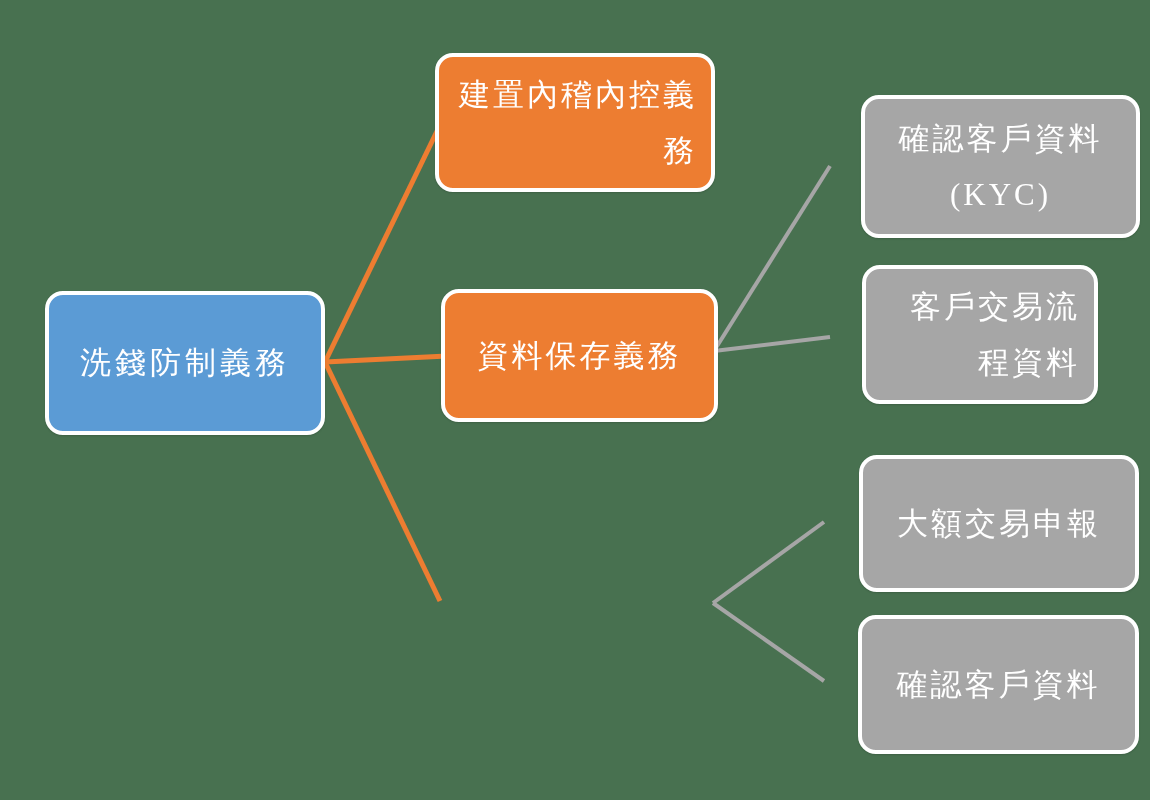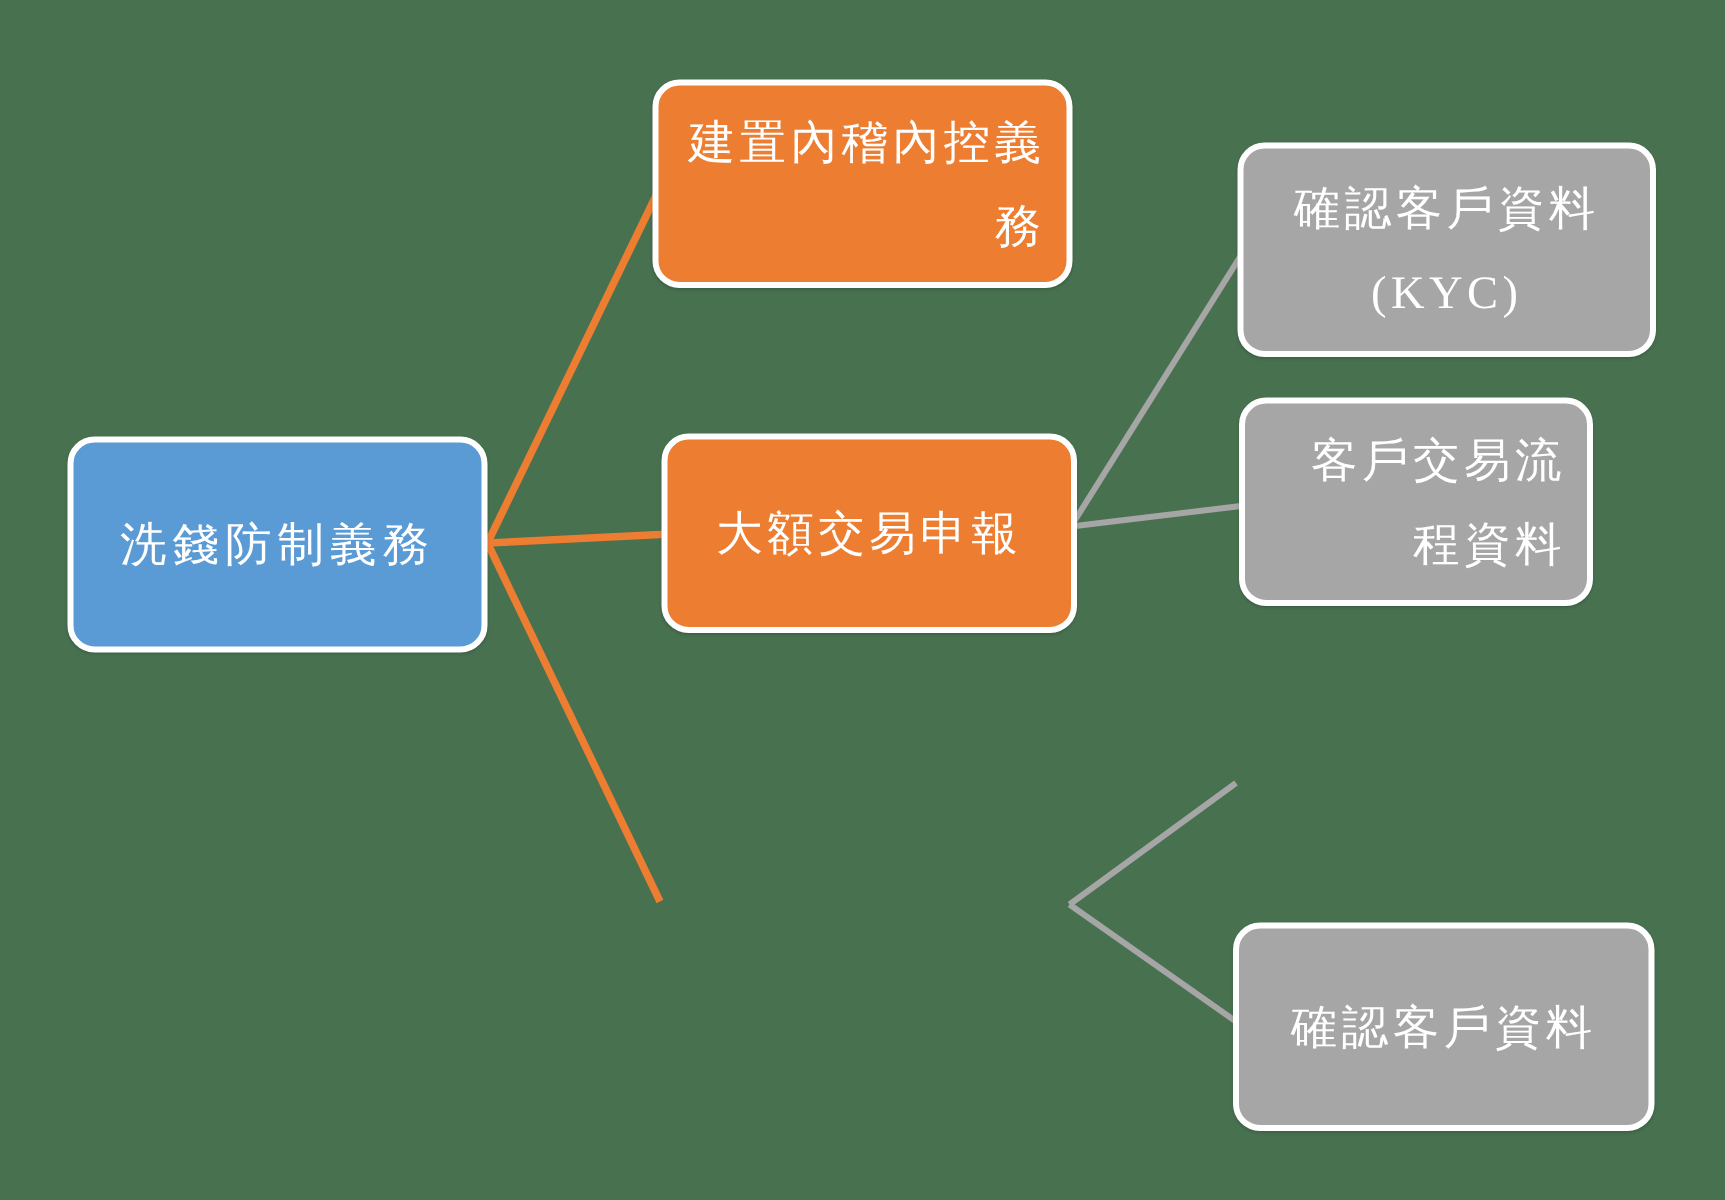--- a/index.html
+++ b/index.html
@@ -43,21 +43,21 @@
     justify-content: center;
     text-align: center;
     font-size: 31px;
     letter-spacing: 3px;
     line-height: 56px;
     padding: 0 14px;
     box-shadow: 0 1px 2px rgba(0,0,0,0.15);
   }
   .node-root   { background: var(--root-fill);   left: 45px;  top: 291px; width: 280px; height: 144px; letter-spacing: 4px; }
   .node-branch { background: var(--branch-fill); }
-  .node-leaf   { background: var(--leaf-fill); }
+  .node-leaf   { background: var(--leaf-fill); margin-left: 36px; }
   .branch-0 { left: 435px; top: 53px;  width: 280px; height: 139px; }
   .branch-1 { left: 441px; top: 289px; width: 277px; height: 133px; }
   .branch-2 { left: 435px; top: 536px; width: 280px; height: 135px; }
   .leaf-0 { left: 825px; top: 95px;  width: 279px; height: 143px; }
   .leaf-1 { left: 826px; top: 265px; width: 236px; height: 139px; }
   .leaf-2 { left: 823px; top: 455px; width: 280px; height: 137px; }
   .leaf-3 { left: 822px; top: 615px; width: 281px; height: 139px; }
   .node-label { display: inline; text-align: right; }
   .node-sublabel { display: block; text-align: right; }
 </style>
@@ -78,31 +78,34 @@
 
   <div class="node node-root">
     <span class="node-label">洗錢防制義務</span>
   </div>
 
   <div class="node node-branch branch-0">
     <span class="node-label">建置內稽內控義務</span>
   </div>
 
   <div class="node node-branch branch-1">
-    <span class="node-label">大額交易申報</span>
+    <span class="node-label">資料保存義務</span>
   </div>
 
 
   <div class="node node-leaf leaf-0">
     <span class="node-label">確認客戶資料</span>
     <span class="node-sublabel">(KYC)</span>
   </div>
 
   <div class="node node-leaf leaf-1">
     <span class="node-label">客戶交易流程資料</span>
   </div>
 
+  <div class="node node-leaf leaf-2">
+    <span class="node-label">大額交易申報</span>
+  </div>
 
   <div class="node node-leaf leaf-3">
     <span class="node-label">確認客戶資料</span>
   </div>
 
 </div>
 
 </body></html>

